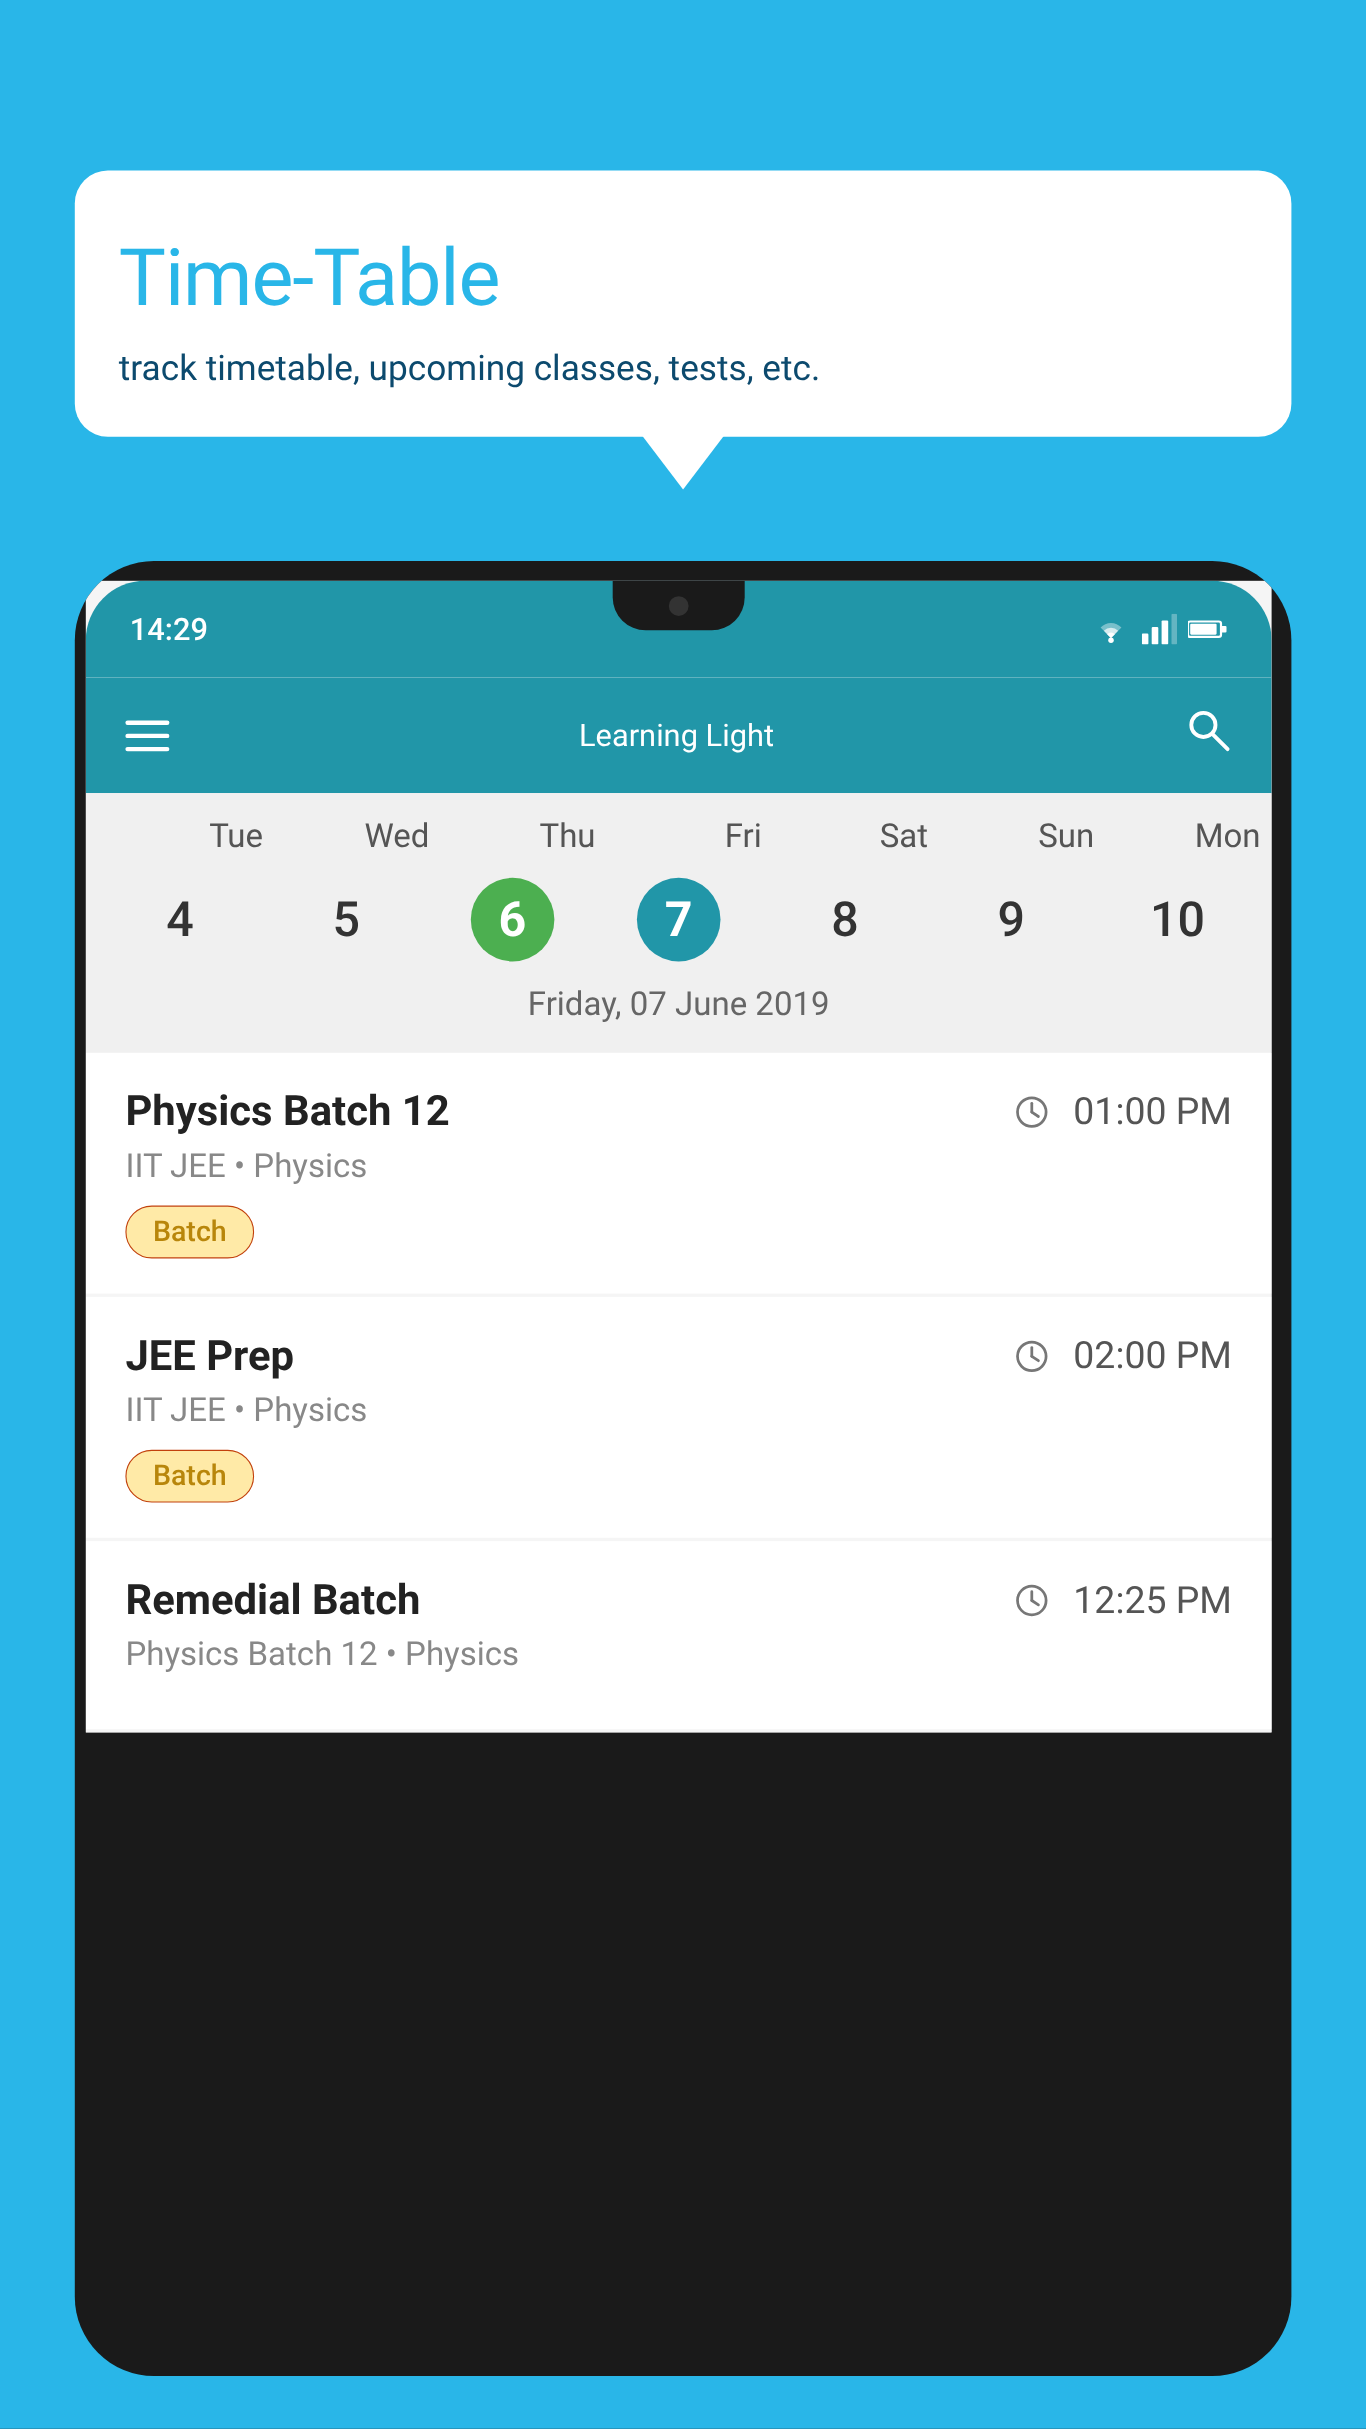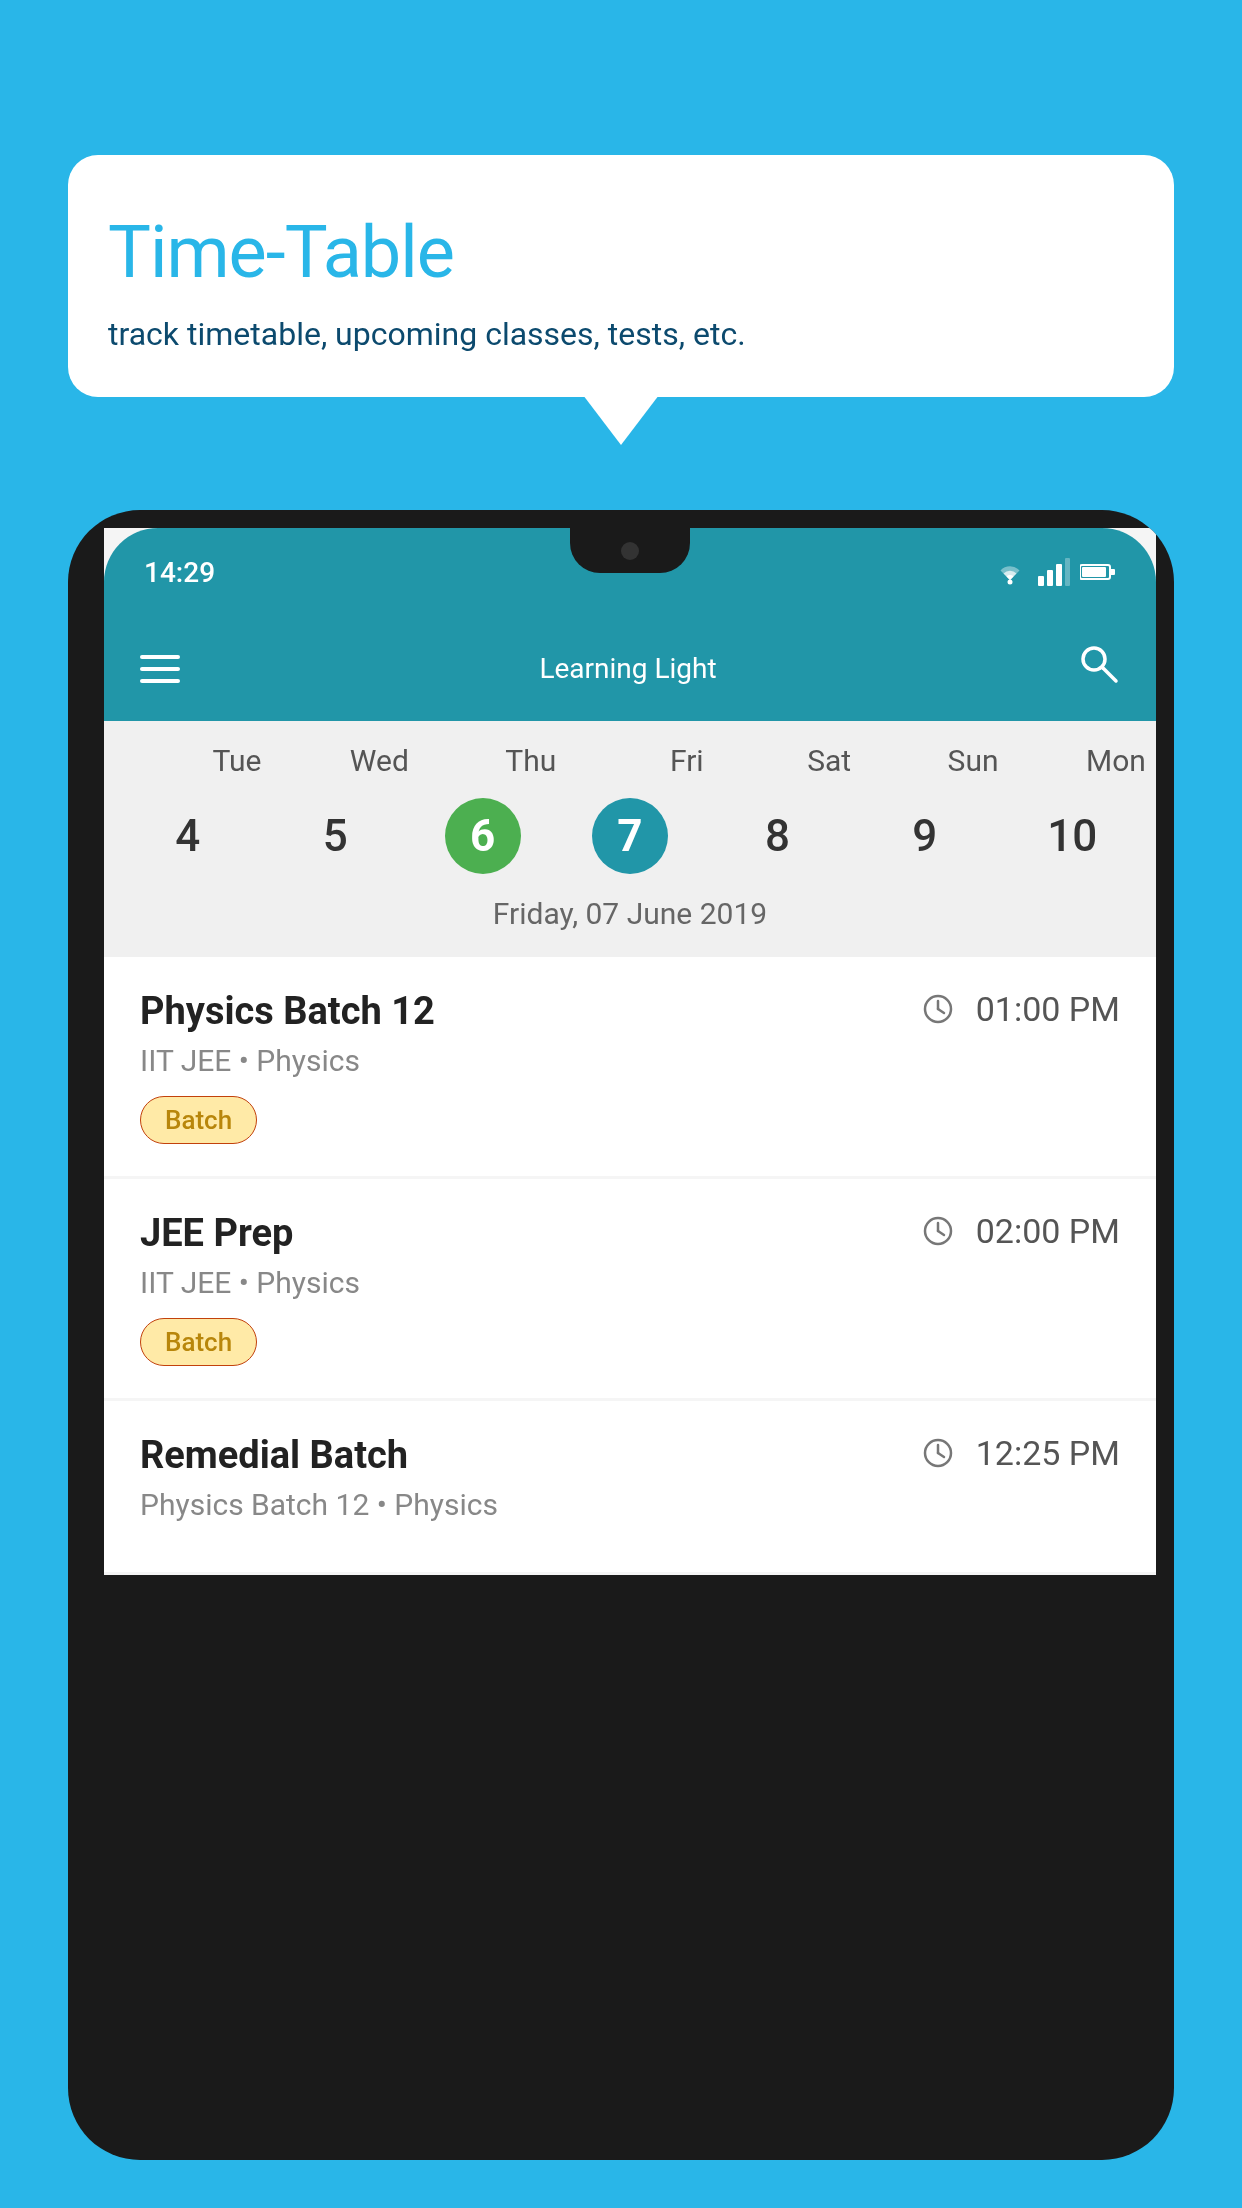--- a/index.html
+++ b/index.html
@@ -61,21 +61,21 @@
       position: absolute;
       top: 510px;
       left: 68px;
       right: 68px;
       bottom: 0;
     }
 
     .phone-frame {
       background: #1a1a1a;
       border-radius: 72px;
-      padding: 18px 18px 0 36px;
+      padding: 18px 18px 0 10px;
       position: relative;
       height: 1650px;
       overflow: hidden;
     }
 
     
     .phone-notch-bar {
       background: #2196a8;
       border-radius: 54px 54px 0 0;
       height: 88px;
@@ -230,21 +230,21 @@
 
     .schedule-item {
       background: white;
       margin-bottom: 3px;
       padding: 32px 36px;
     }
 
     .schedule-item-header {
       display: flex;
       justify-content: space-between;
-      align-items: flex-start;
+      align-items: center;
       margin-bottom: 10px;
     }
 
     .schedule-title {
       font-size: 38px;
       font-weight: 700;
       color: #222;
     }
 
     .schedule-time {

